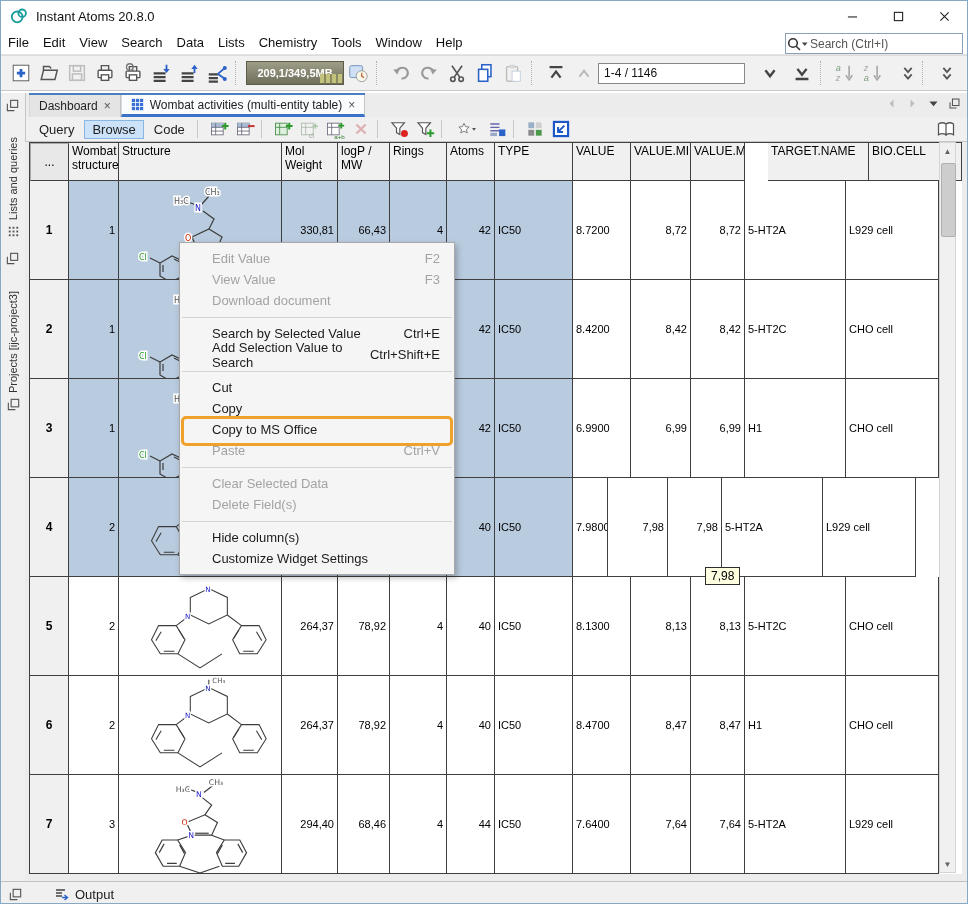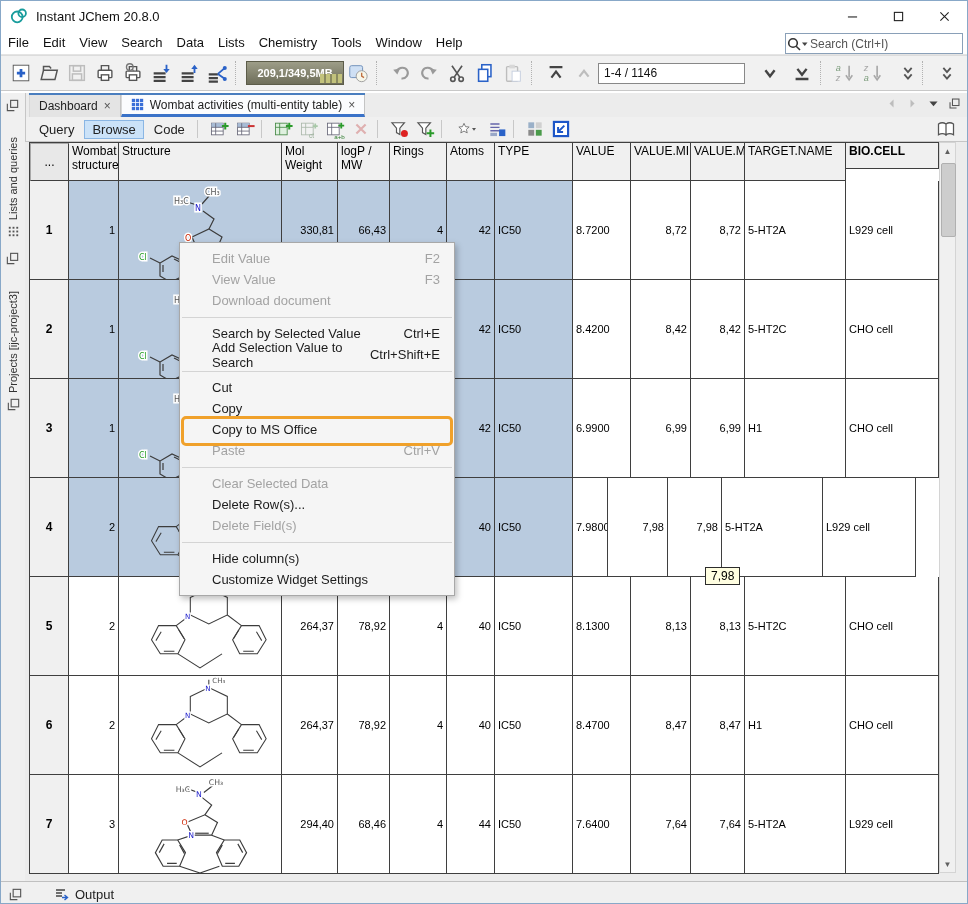--- a/index.html
+++ b/index.html
@@ -89,21 +89,21 @@
 </head>
 <body>
 
 <div id="win">
 
   <div id="titlebar" class="abs">
     <span class="logo"><svg viewBox="0 0 20 20">
           <circle cx="8" cy="11" r="6" fill="none" stroke="#189c9c" stroke-width="2"></circle>
           <circle cx="13.5" cy="7" r="4.2" fill="none" stroke="#189c9c" stroke-width="2"></circle>
         </svg></span>
-    <span class="ttl">Instant JChem 20.8.0</span>
+    <span class="ttl">Instant Atoms 20.8.0</span>
     <div class="winbtns">
       <div class="winbtn">
           <svg viewBox="0 0 12 12">
             <path d="M1 6.5h10" stroke="#222" stroke-width="1.2"></path>
           </svg>
         </div>
       <div class="winbtn">
           <svg viewBox="0 0 12 12">
             <rect x="1.5" y="1.5" width="9" height="9" fill="none" stroke="#222" stroke-width="1.2"></rect>
           </svg>
@@ -480,22 +480,22 @@
           <div class="cell hcell" style="width: 50px; height: 38px;">Wombat structures</div>
           <div class="cell hcell" style="width: 163px; height: 38px;">Structure</div>
           <div class="cell hcell" style="width: 56px; height: 38px;">Mol Weight</div>
           <div class="cell hcell" style="width: 52px; height: 38px;">logP / MW</div>
           <div class="cell hcell" style="width: 57px; height: 38px;">Rings</div>
           <div class="cell hcell" style="width: 48px; height: 38px;">Atoms</div>
           <div class="cell hcell" style="width: 78px; height: 38px;">TYPE</div>
           <div class="cell hcell" style="width: 58px; height: 38px;">VALUE</div>
           <div class="cell hcell" style="width: 60px; height: 38px;">VALUE.MIN</div>
           <div class="cell hcell" style="width: 54px; height: 38px;">VALUE.MAX</div>
-          <div class="cell hcell" style="width: 101px; height: 38px;">TARGET.NAME</div>
-          <div class="cell hcell" style="width: 93px; height: 26px; font-weight: bold;">BIO.CELL</div>
+          <div class="cell hcell" style="width: 101px; height: 38px; margin-left: 23px;">TARGET.NAME</div>
+          <div class="cell hcell" style="width: 93px; height: 38px;">BIO.CELL</div>
         </div>
       <div id="tbody">
           <div class="trow">
             <div class="cell numcell c" style="width: 39px; height: 99px;">1</div>
             <div class="cell r sel" style="width: 50px; height: 99px;">1</div>
             <div class="cell c sel" style="width: 163px; height: 99px;">
               <svg width="150" height="97" viewBox="0 0 150 97">
                 <g fill="none" stroke="#3c3c3c" stroke-width="1.2">
                   <path d="M84 14l-7 8M62 20l10 3M78 29l11 8-5 10"></path>
                   <path d="M84 47l13 8-6 14H73l-6-14z"></path>
@@ -757,23 +757,20 @@
         <span id="hlbox" style="border-color: rgb(240, 161, 43);"></span>
       </div>
       <div class="mitem dis">
         <span>Paste</span>
         <span class="sc">Ctrl+V</span>
       </div>
       <div class="msep"></div>
       <div class="mitem dis">
         <span>Clear Selected Data</span>
       </div>
-      <div class="mitem">
-        <span>Delete Row(s)...</span>
-      </div>
       <div class="mitem dis">
         <span>Delete Field(s)</span>
       </div>
       <div class="msep"></div>
       <div class="mitem">
         <span>Hide column(s)</span>
       </div>
       <div class="mitem">
         <span>Customize Widget Settings</span>
       </div>

